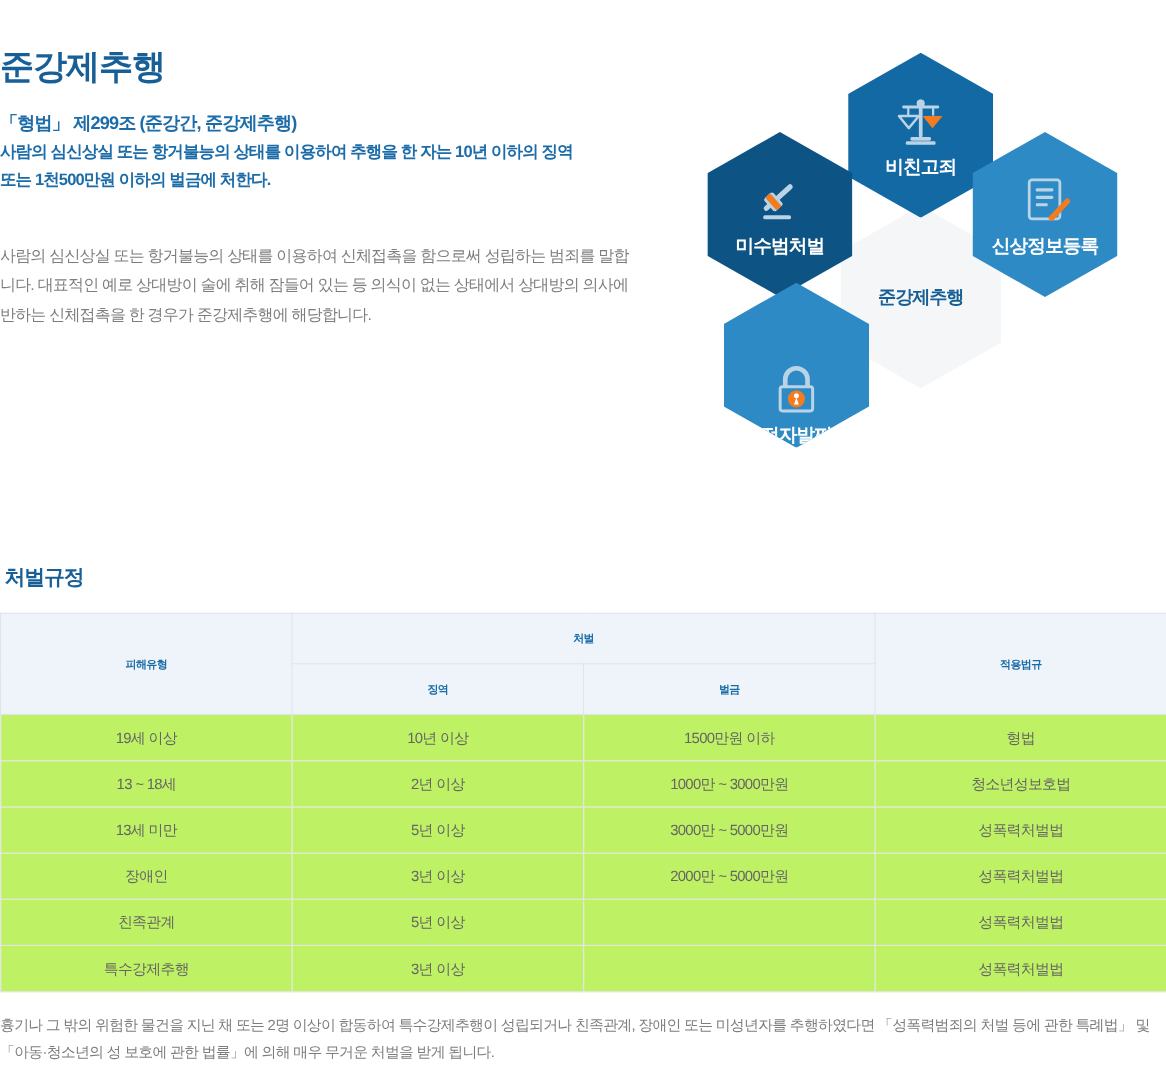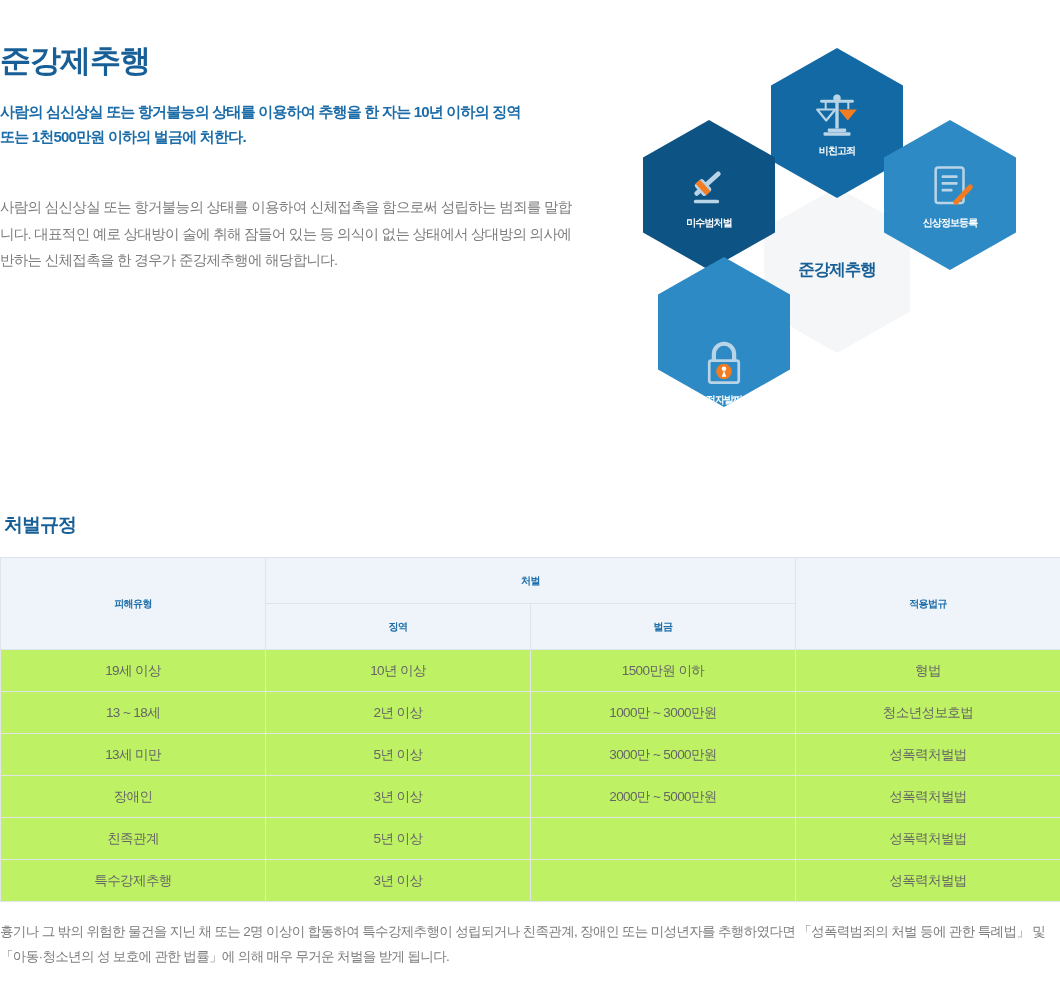--- a/index.html
+++ b/index.html
@@ -43,21 +43,21 @@
     display:flex; flex-direction:column;
     align-items:center; justify-content:center;
   }
   .hex .hex-icon{
     width:54px; height:54px;
     display:flex; align-items:center; justify-content:center;
     margin-bottom:2px;
   }
   .hex .hex-icon svg{ width:100%; height:100%; display:block; }
   .hex .hex-label{
-    color:#ffffff; font-size:10px; font-weight:bold;
+    color:#ffffff; font-size:17px; font-weight:bold;
     letter-spacing:-0.9px; white-space:nowrap; text-align:center;
   }
   .hex-center{
     position:absolute; width:146px; height:166px;
     clip-path:polygon(50% 0%, 100% 25%, 100% 75%, 50% 100%, 0% 75%, 0% 25%);
     background:#f4f6f7;
     display:flex; align-items:center; justify-content:center;
   }
   .hex-center .hex-label{
     color:#175f96; font-size:16.5px; font-weight:bold;
@@ -114,20 +114,21 @@
 </style>
 </head>
 <body>
 
 <div id="page">
 
   <div class="left-col">
     <h1 class="page-title">준강제추행</h1>
 
     <div class="law-block">
+      <div class="law-heading">「형법」 제299조 (준강간, 준강제추행)</div>
       <div class="law-text">사람의 심신상실 또는 항거불능의 상태를 이용하여 추행을 한 자는 10년 이하의 징역</div>
       <div class="law-text">또는 1천500만원 이하의 벌금에 처한다.</div>
     </div>
 
     <p class="body-para">사람의 심신상실 또는 항거불능의 상태를 이용하여 신체접촉을 함으로써 성립하는 범죄를 말합니다. 대표적인 예로 상대방이 술에 취해 잠들어 있는 등 의식이 없는 상태에서 상대방의 의사에 반하는 신체접촉을 한 경우가 준강제추행에 해당합니다.</p>
   </div>
 
   <div class="hex-wrap">
 
     <div class="hex-center hex-mid">

